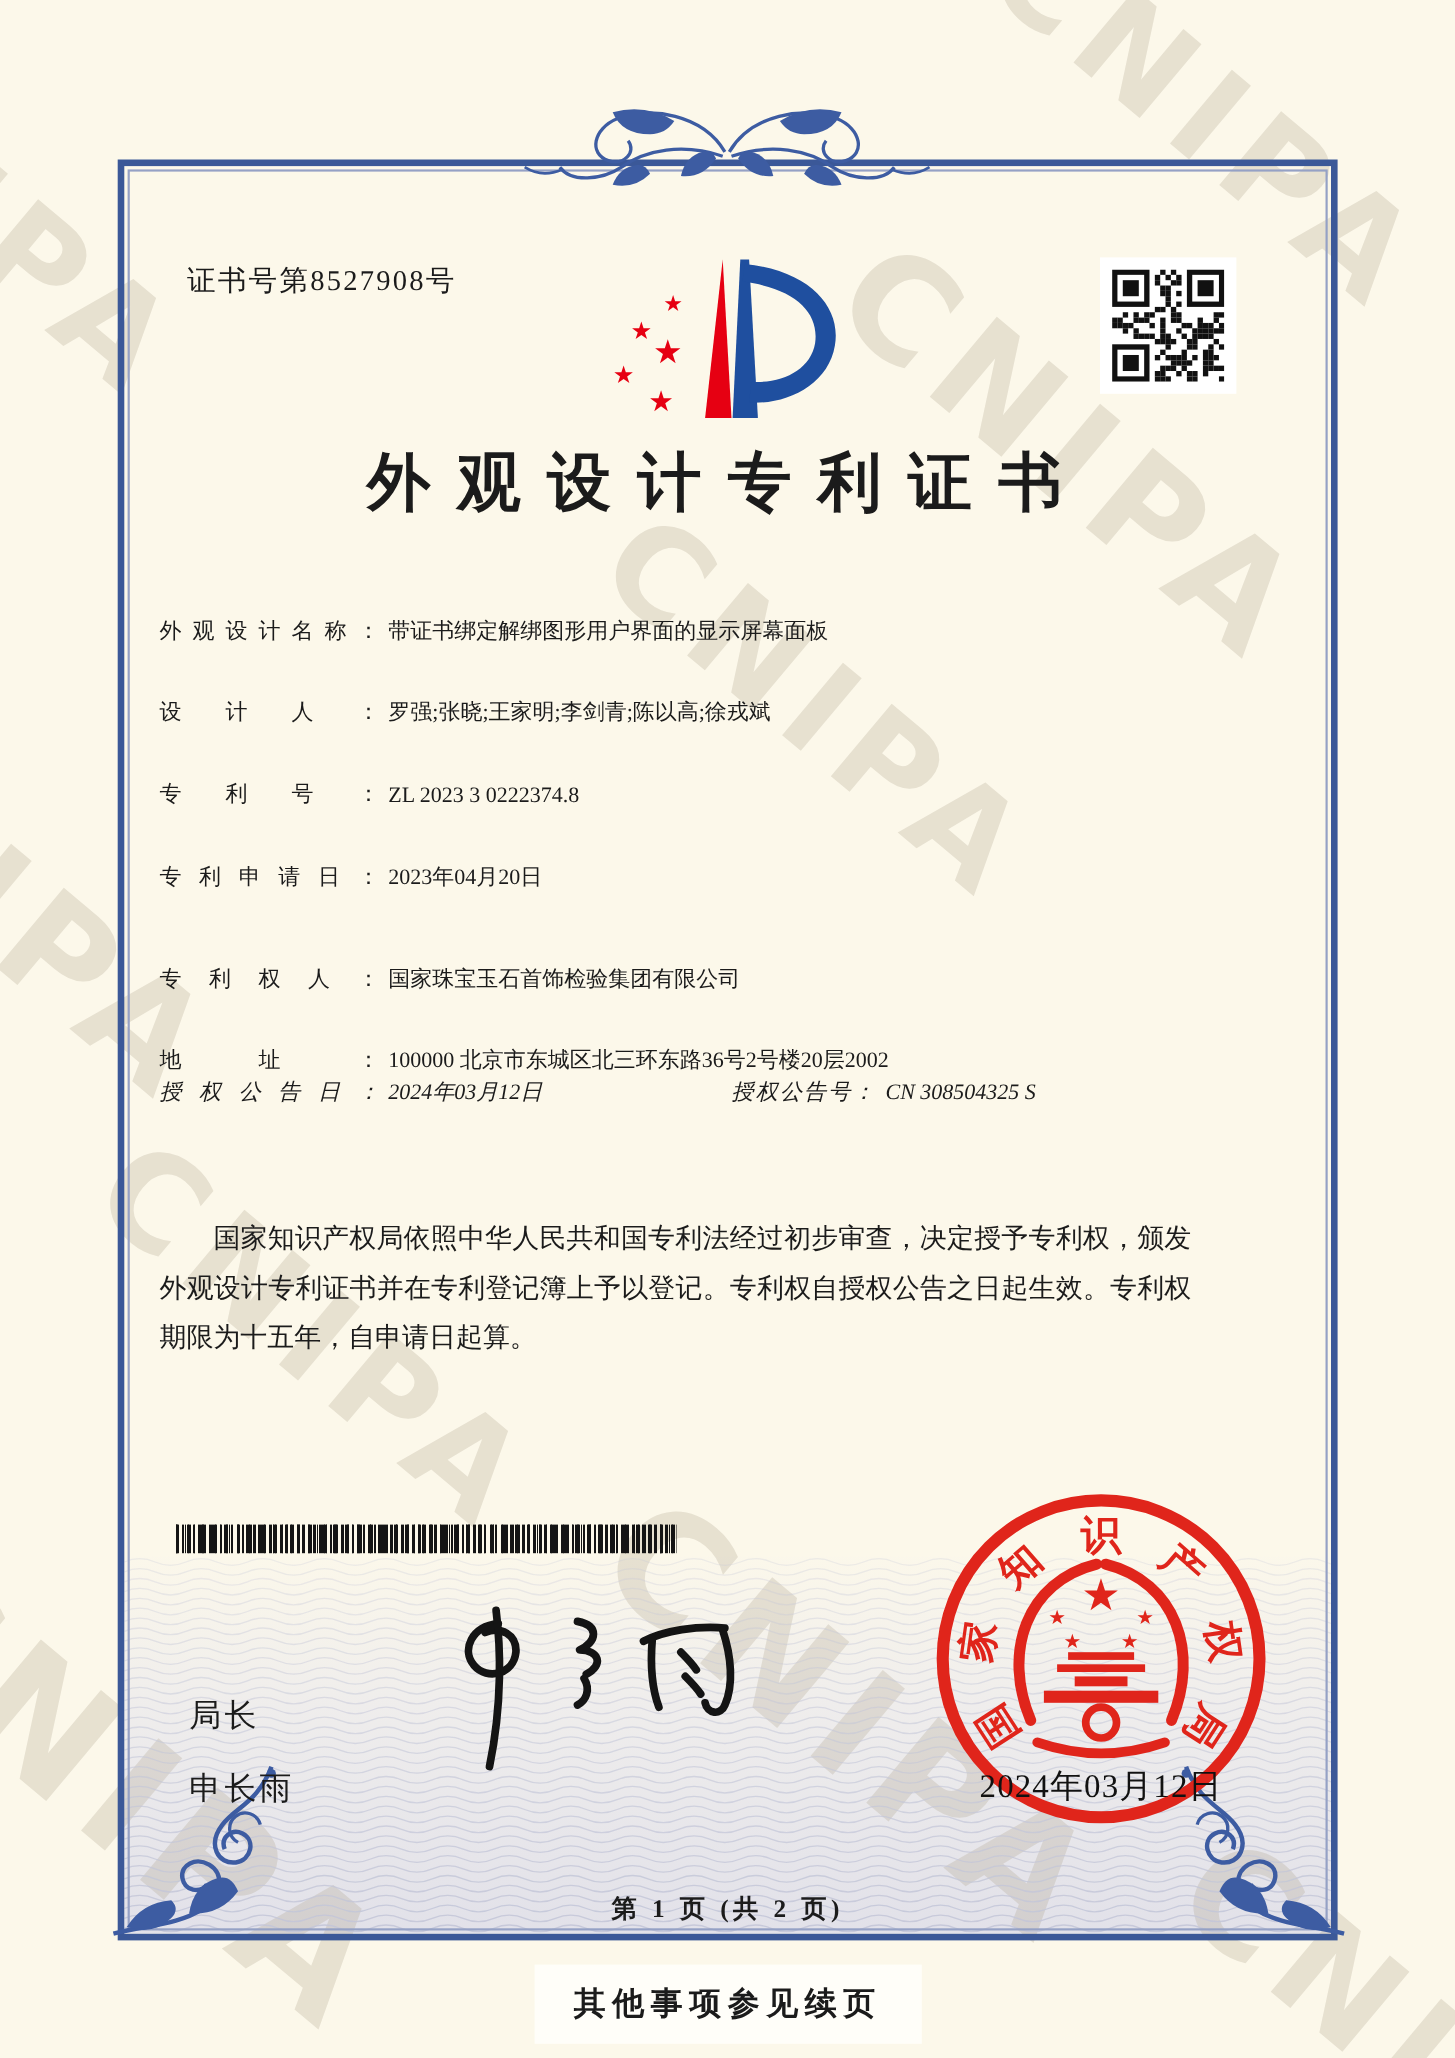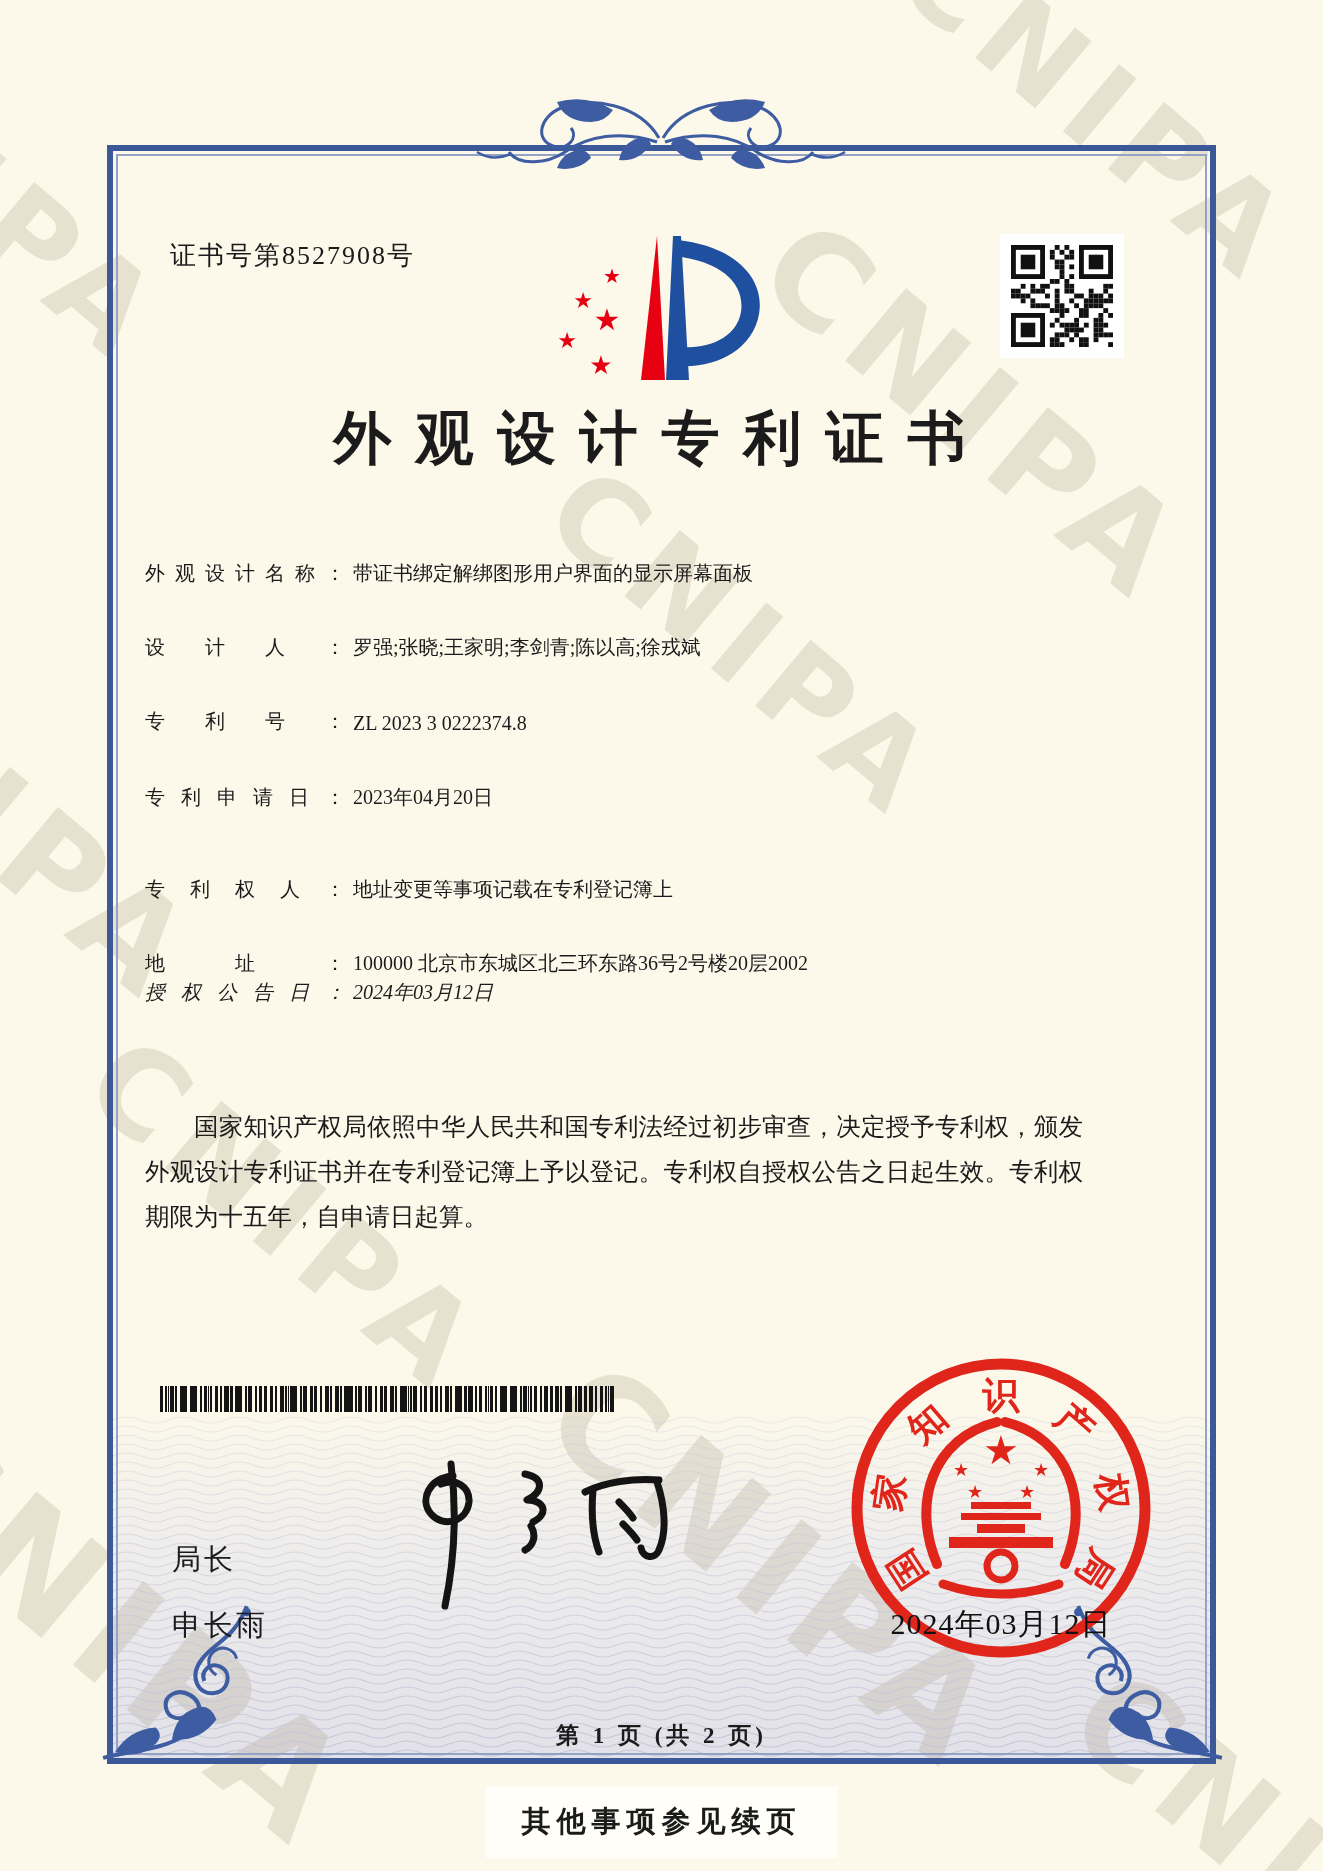--- a/index.html
+++ b/index.html
@@ -320,27 +320,30 @@
 <div class="abs frow" style="top:634px;">
   <span class="flabel">设计人：</span><span class="fvalue">罗强;张晓;王家明;李剑青;陈以高;徐戎斌</span>
 </div>
 <div class="abs frow" style="top:708px;">
   <span class="flabel">专利号：</span><span class="fvalue">ZL 2023 3 0222374.8</span>
 </div>
 <div class="abs frow" style="top:784px;">
   <span class="flabel">专利申请日：</span><span class="fvalue">2023年04月20日</span>
 </div>
 <div class="abs frow" style="top:876px;">
-  <span class="flabel">专利权人：</span><span class="fvalue">地址变更等事项记载在专利登记簿上</span>
+  <span class="flabel">专利权人：</span><span class="fvalue">国家珠宝玉石首饰检验集团有限公司</span>
 </div>
 <div class="abs frow" style="top:950px;">
   <span class="flabel">地址：</span><span class="fvalue">100000 北京市东城区北三环东路36号2号楼20层2002</span>
 </div>
 <div class="abs frow" style="top:979px;font-style:italic;">
   <span class="flabel">授权公告日：</span><span class="fvalue">2024年03月12日</span>
+  <span class="fpair2">
+    <span class="flabel2">授权公告号：</span><span class="fvalue">CN 308504325 S</span>
+  </span>
 </div>
 
 <div class="abs notice">
   <p>国家知识产权局依照中华人民共和国专利法经过初步审查，决定授予专利权，颁发外观设计专利证书并在专利登记簿上予以登记。专利权自授权公告之日起生效。专利权期限为十五年，自申请日起算。</p>
 </div>
 
 <div class="abs barcode"></div>
 
 <div class="abs sigtitle">局长</div>
 <div class="abs signame">申长雨</div>

